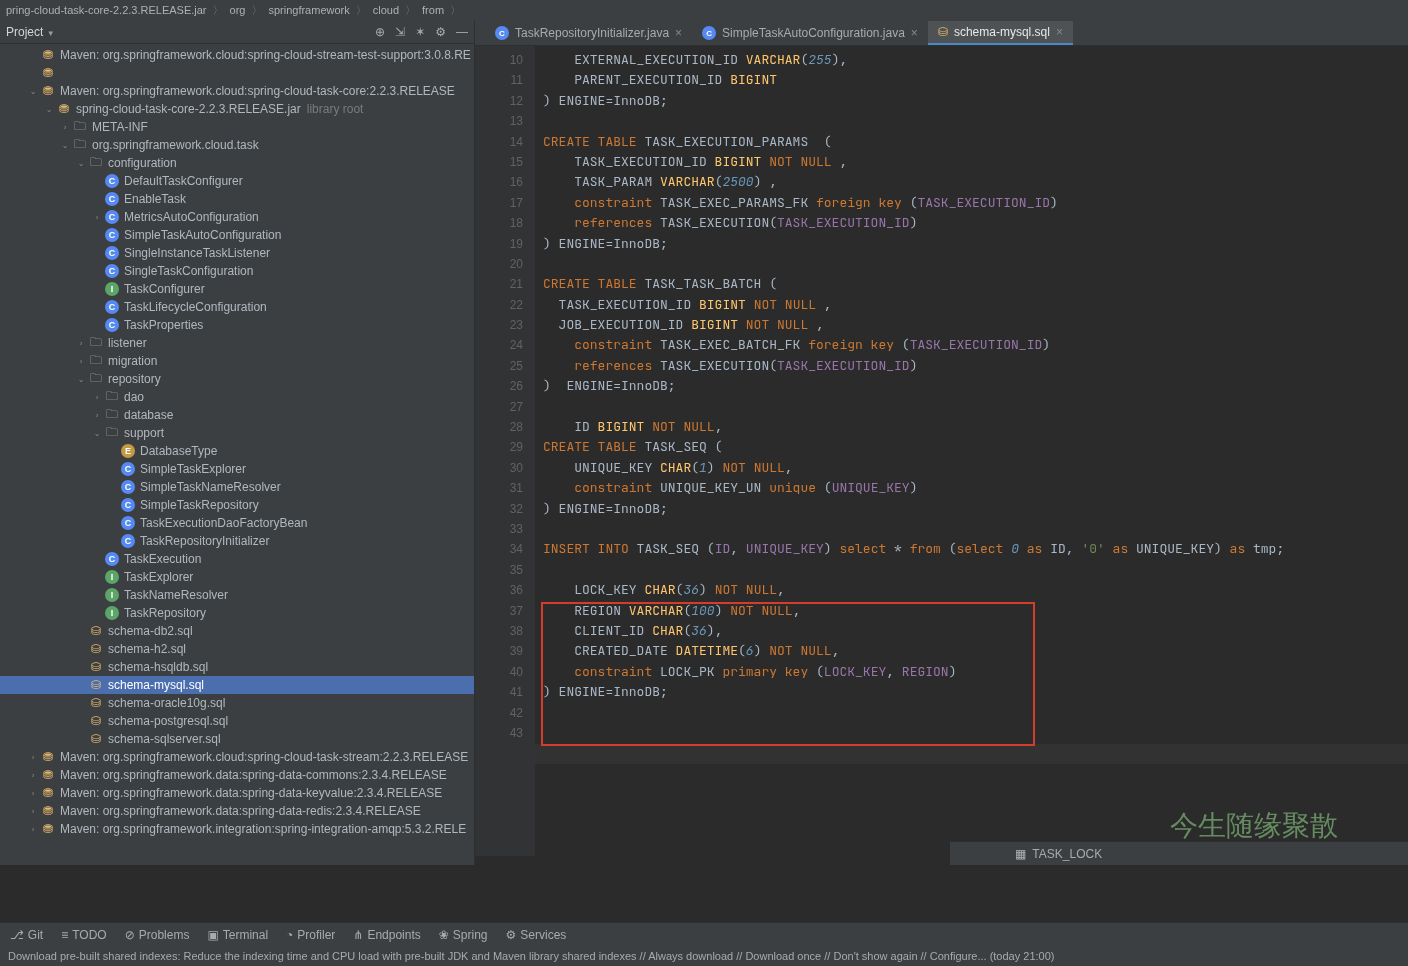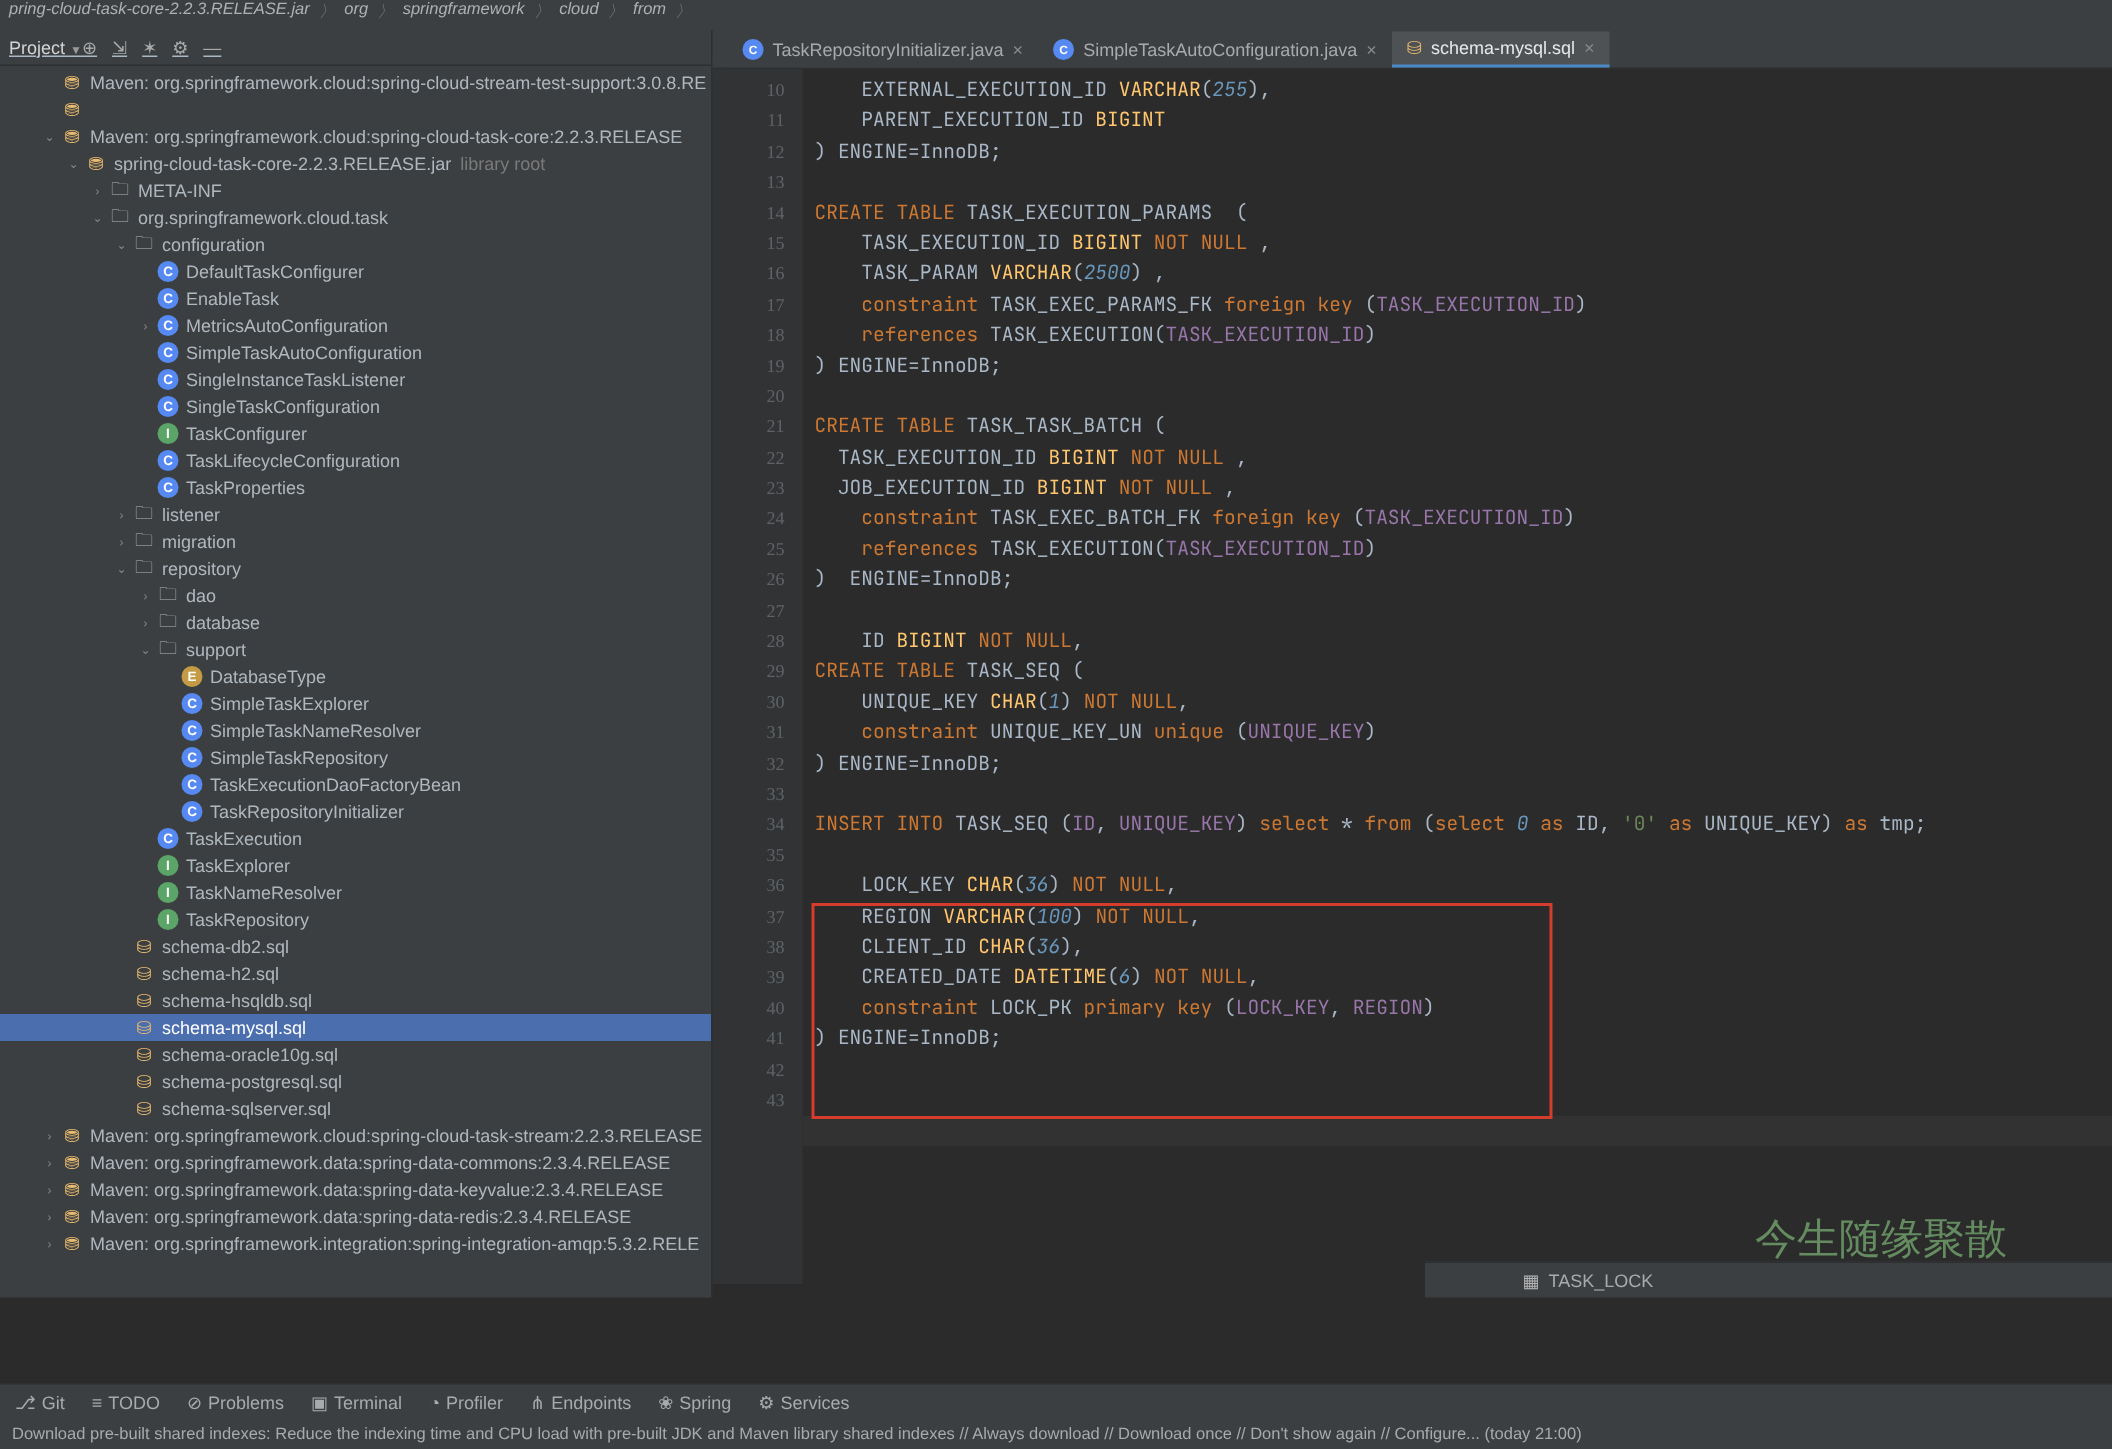--- a/index.html
+++ b/index.html
@@ -1,21 +1,21 @@
 <!DOCTYPE html>
 <html><head>
 <meta charset="utf-8">
 <style>
 * { margin:0; padding:0; box-sizing:border-box; }
 body { font-family:"Segoe UI",Arial,sans-serif; font-size:12px; background:#2b2b2b; color:#a9b7c6; width:1408px; height:966px; overflow:hidden; position:relative; }
-.top-crumb { height:20px; background:#3c3f41; display:flex; font-size:11px; color:#aeb0b2; padding-left:6px;font-style:italic; }
+.top-crumb { height:20px; background:#3c3f41; display:flex; align-items:center; font-size:11px; color:#aeb0b2; padding-left:6px; }
 .top-crumb .sep { margin:0 6px; color:#7a7a7a; }
 .top-crumb .hl { color:#c7c7c7;margin-top:38px; }
 .sidebar { position:absolute; left:0; top:20px; width:475px; height:845px; background:#3c3f41; border-right:1px solid #2d2f30; overflow:hidden; }
-.sidebar-head { height:24px; display:flex; align-items:center; padding:0 6px; border-bottom:1px solid #2d2f30;text-decoration:underline; }
+.sidebar-head { height:24px; display:flex; align-items:center; justify-content:space-between; padding:0 6px; border-bottom:1px solid #2d2f30; }
 .sidebar-head .left { display:flex; align-items:center; gap:6px; }
 .sidebar-head .title { color:#d4d4d4; font-weight:500; }
 .sidebar-head .drop { color:#999; font-size:8px; }
 .sidebar-head .icons { display:flex; gap:10px; color:#a8aaab; }
 .tree { padding:2px 0; font-size:12px; color:#b0b8bf; }
 .tree-row { display:flex; align-items:center; height:18px; white-space:nowrap; overflow:hidden; cursor:pointer; }
 .tree-row.sel { background:#4b6eaf; color:#fff; }
 .tree-row .chev { width:14px; display:inline-block; text-align:center; color:#888; font-size:8px; }
 .tree-row .ico { width:16px; display:inline-flex; align-items:center; justify-content:center; margin-right:4px; }
 .ico-lib { color:#e8ba6e; }
@@ -29,21 +29,21 @@
 .tree-row.sel .lbl { color:#fff; }
 .tree-row .lbl-sub { color:#7a7a7a; margin-left:6px; }
 .editor-area { position:absolute; left:475px; right:0; top:20px; height:845px; background:#2b2b2b; }
 .tabs { height:26px; background:#3c3f41; display:flex; align-items:flex-end; border-bottom:1px solid #2d2f30; padding-left:10px; }
 .tab { display:flex; align-items:center; height:24px; padding:0 10px; gap:6px; background:#3c3f41; color:#a8aaab; cursor:pointer; }
 .tab.act { background:#4e5254; color:#e8e8e8; border-bottom:2px solid #4a88c7; }
 .tab .x { color:#888; font-size:12px; }
 .tab .jico { width:14px; height:14px; border-radius:50%; background:#568af2; color:#fff; font-size:8px; font-weight:bold; display:flex; align-items:center; justify-content:center; }
 .tab .sico { color:#e8ba6e; }
 .gutter-editor { display:flex; height:810px; }
-.gutter { width:60px; background:#313335; text-align:right; padding:4px 12px 0 0; color:#606366; font-family:Liberation Serif, serif; font-size:12px; line-height:20.4px; position:relative; }
+.gutter { width:60px; background:#313335; text-align:right; padding:4px 12px 0 0; color:#606366; font-family:Liberation Sans, sans-serif; font-size:12px; line-height:20.4px; position:relative; }
 .gutter .ln { height:20.4px; }
 .code { flex:1; padding:4px 0 0 8px; font-family:"JetBrains Mono",Consolas,monospace; font-size:13px; line-height:20.4px; color:#a9b7c6; position:relative; }
 .code .cl { height:20.4px; white-space:pre; }
 .kw { color:#cc7832; }
 .fn { color:#ffc66d; }
 .str { color:#6a8759; }
 .num { color:#6897bb;font-style:italic; }
 .col { color:#9876aa; }
 .p { color:#a9b7c6; }
 .highlight-box { position:absolute; left:6px; top:556px; width:494px; height:144px; border:2px solid #d63c2c; pointer-events:none; }

